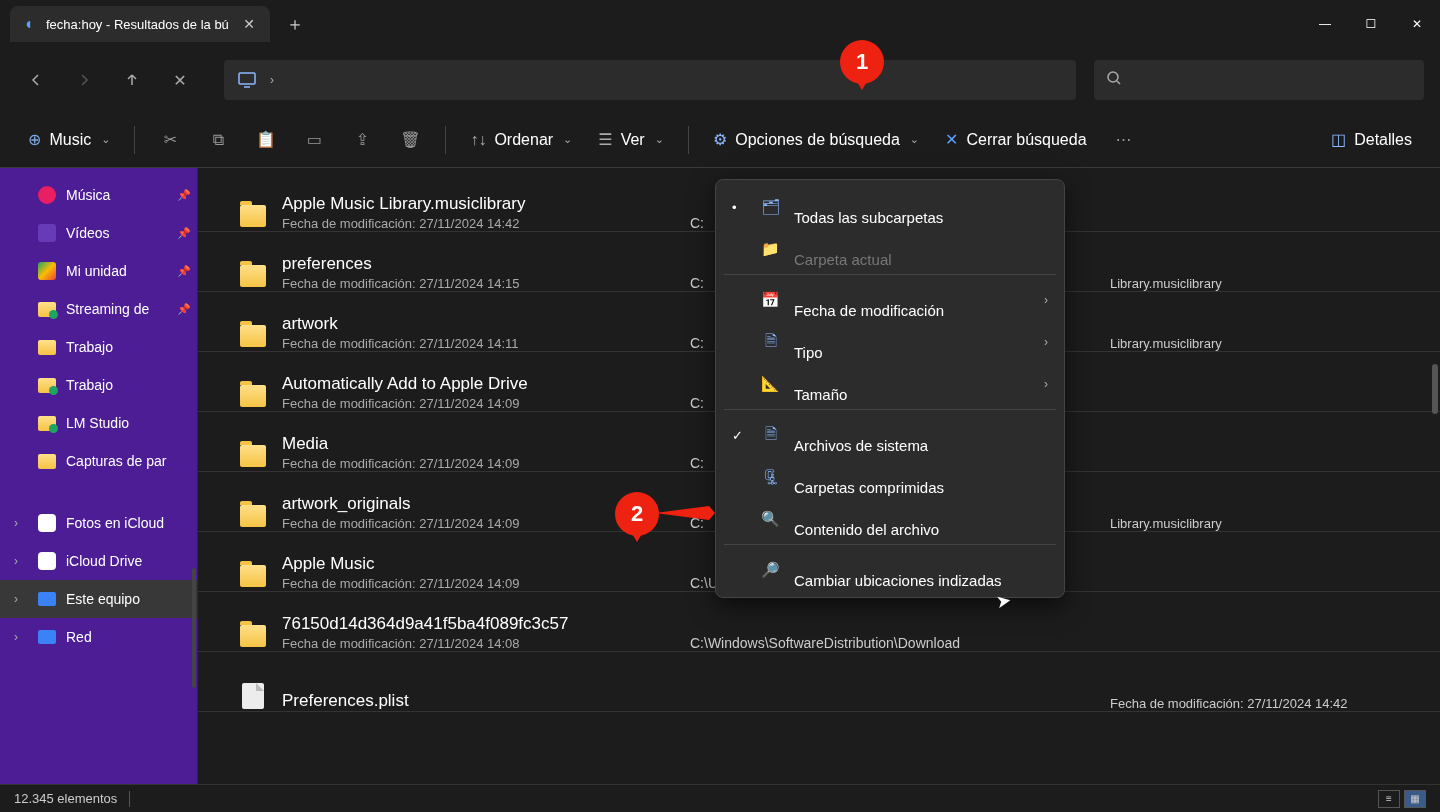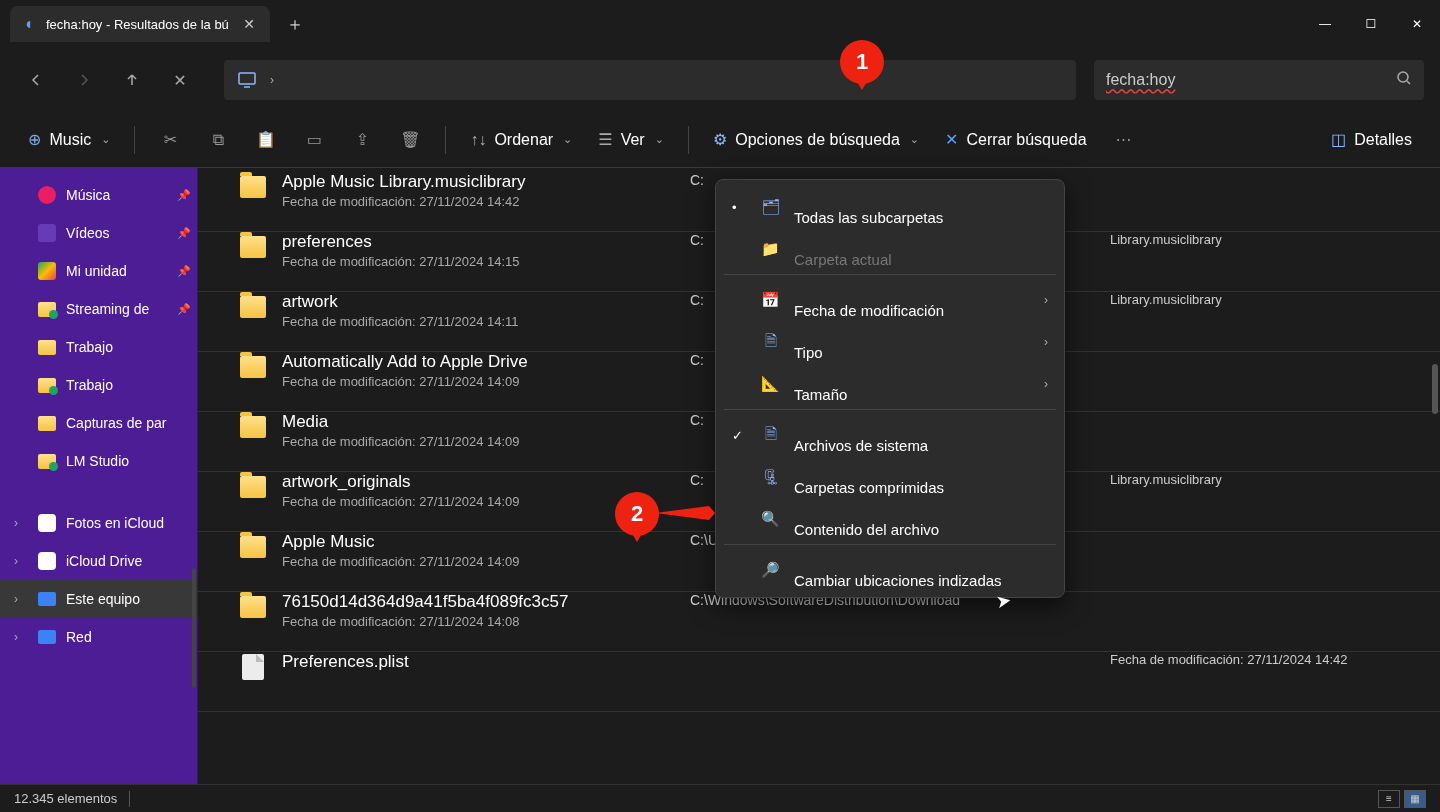--- a/index.html
+++ b/index.html
@@ -32,21 +32,21 @@
 .sidebar { width:198px; background:#4c1d95; overflow-y:auto; padding:8px 0; border-right:1px solid #2a2a2a; }
 .sbitem { height:38px; display:flex; align-items:center; padding:0 6px 0 14px; gap:10px; cursor:pointer; font-size:14px; }
 .sbitem.selected { background:#383838; }
 .sbitem .exp { width:14px; color:#aaa; font-size:12px; }
 .sbitem .noexp { width:14px; }
 .sbitem .ic { width:18px; height:18px; display:flex; align-items:center; justify-content:center; }
 .sbitem .lbl { flex:1; white-space:nowrap; overflow:hidden; text-overflow:ellipsis; }
 .sbitem .pin { color:#888; font-size:11px; }
 .sbgap { height:24px; }
 .results { flex:1; overflow-y:auto; padding-top:4px; position:relative; }
-.row { display:flex; align-items:flex-start; height:60px; border-bottom:1px solid #333; padding:0 30px 0 40px; }
+.row { display:flex; align-items:flex-end; height:60px; border-bottom:1px solid #333; padding:0 30px 0 40px; }
 .row .ficon { width:30px; height:30px; margin-right:14px; display:flex; align-items:center; justify-content:center; }
 .row .fmain { width:400px; }
 .row .fname { font-size:17px; color:#fff; }
 .row .fdate { font-size:13px; color:#aaa; margin-top:2px; }
 .row .fpath { font-size:14px; color:#ccc; margin-left:8px; flex:1; }
 .row .fmeta { font-size:13px; color:#ccc; text-align:left; width:300px; }
 .folder-ic { width:26px; height:22px; background:linear-gradient(#ffe08a,#f6c344); border-radius:2px; position:relative; }
 .folder-ic::before { content:""; position:absolute; top:-4px; left:0; width:12px; height:4px; background:#f6c344; border-radius:2px 2px 0 0; }
 .file-ic { width:22px; height:26px; background:#ececec; border-radius:2px; position:relative; }
 .file-ic::before { content:""; position:absolute; top:0; right:0; width:8px; height:8px; background:#bbb; clip-path:polygon(0 0,100% 100%,0 100%); }
@@ -117,21 +117,20 @@
   <div class="addr-bar">
     <span class="addr-icon">
         <svg width="20" height="20" viewBox="0 0 20 20" fill="none" stroke="currentColor" stroke-width="1.5">
           <rect x="2" y="3" width="16" height="11" rx="1"></rect>
           <path d="M7 17h6"></path>
         </svg>
       </span>
     <span class="addr-chev">›</span>
   </div>
   <div class="search-bar">
-    <span class="search-text">fecha:hoy</span>
     <span class="search-icn"><svg width="16" height="16" viewBox="0 0 16 16" fill="none" stroke="currentColor" stroke-width="1.5">
           <circle cx="7" cy="7" r="5"></circle>
           <path d="m11 11 3 3"></path>
         </svg></span>
   </div>
 </div>
 
 <div class="toolbar">
   <div class="tbtn">
     <span style="color:#7aa7e0">⊕</span>
@@ -231,30 +230,30 @@
       <div class="sbitem">
         <span class="noexp"></span>
         <span class="ic">
           <span class="ic-folder-g"></span>
         </span>
         <span class="lbl">Trabajo</span>
       </div>
       <div class="sbitem">
         <span class="noexp"></span>
         <span class="ic">
+          <span class="ic-folder-g"></span>
+        </span>
+        <span class="lbl">LM Studio</span>
+      </div>
+      <div class="sbitem">
+        <span class="noexp"></span>
+        <span class="ic">
           <span class="ic-folder"></span>
         </span>
         <span class="lbl">Capturas de par</span>
-      </div>
-      <div class="sbitem">
-        <span class="noexp"></span>
-        <span class="ic">
-          <span class="ic-folder-g"></span>
-        </span>
-        <span class="lbl">LM Studio</span>
       </div>
       <div class="sbgap"></div>
       <div class="sbitem">
         <span class="exp">›</span>
         <span class="ic">
           <span class="ic-cloud"></span>
         </span>
         <span class="lbl">Fotos en iCloud</span>
       </div>
       <div class="sbitem">

